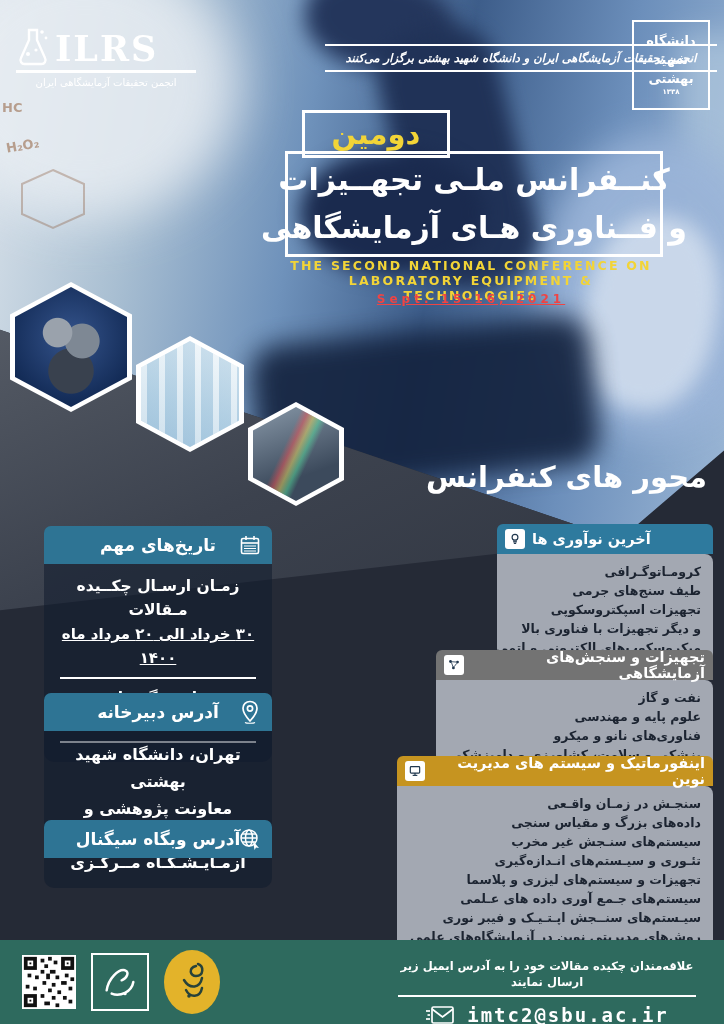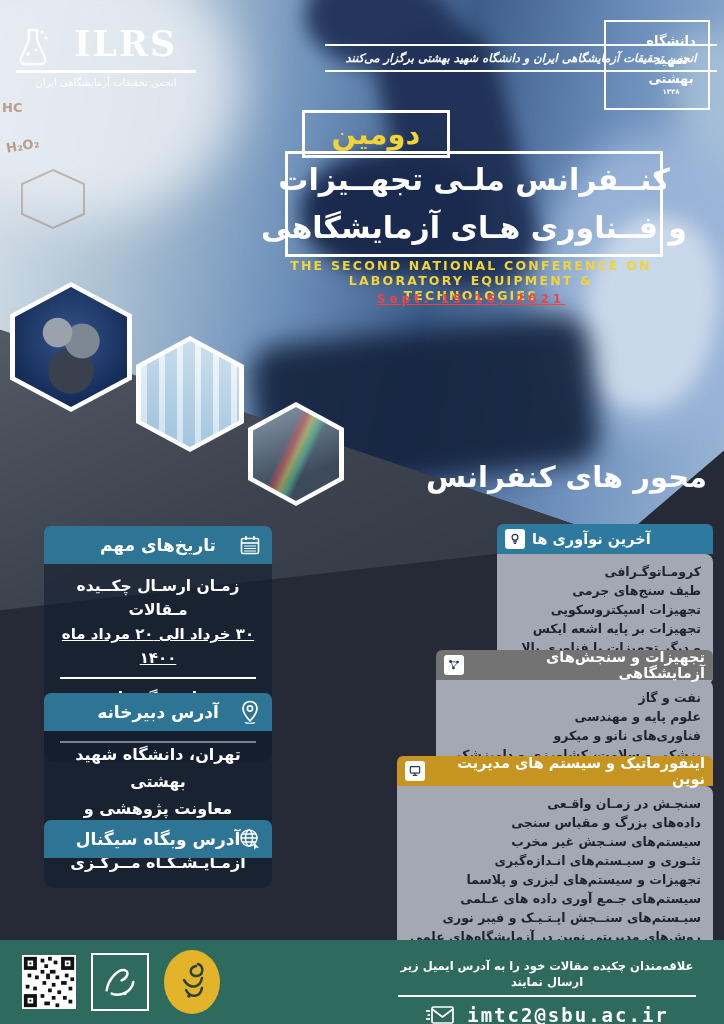--- a/index.html
+++ b/index.html
@@ -22,29 +22,29 @@
   .b8{left:678px;top:35px;width:90px;height:230px;background:#b9cfe2;filter:blur(15px);opacity:.6;}
   .doodle{position:absolute;color:rgba(146,94,60,.55);font-weight:700;font-size:13px;}
   .doodle-hex{position:absolute;opacity:.35;}
   
   .dark-bottom{position:absolute;inset:0;background:#252a36;
     clip-path:polygon(0 32.2%,85.6% 52.7%,100% 44%,100% 100%,0 100%);}
   .wedge{position:absolute;inset:0;background:linear-gradient(155deg,#6d737c 2%,#3c424e 45%,#2c313c 75%);
     clip-path:polygon(0 32.2%,85.6% 52.7%,0 59.6%);}
   
   .ilrs{position:absolute;left:16px;top:26px;width:180px;color:#fff;}
-  .ilrs-row{display:flex;align-items:flex-start;gap:24px;}
+  .ilrs-row{display:flex;align-items:flex-end;gap:5px;}
   .ilrs-acronym{font-family:"DejaVu Serif",serif;font-size:35px;font-weight:700;letter-spacing:2px;line-height:1;}
   .ilrs-rule{height:3px;background:#fff;margin:4px 0 4px 0;}
   .ilrs-sub{font-size:10px;text-align:center;}
   .banner{position:absolute;left:325px;top:44px;width:392px;text-align:center;color:#fff;font-style:italic;}
   .banner-line{height:2px;background:#fff;}
   .banner-text{font-size:11.5px;font-weight:700;padding:5px 2px;white-space:nowrap;}
   .sbu{position:absolute;right:14px;top:20px;width:74px;height:86px;border:2.5px solid #fff;
-    display:flex;flex-direction:column;align-items:center;justify-content:center;color:#fff;gap:1px;padding-left:28px;}
+    display:flex;flex-direction:column;align-items:center;justify-content:center;color:#fff;gap:1px;}
   .sbu div{font-size:13px;font-weight:700;line-height:1.35;}
   .sbu .sbu-yr{font-size:7px;letter-spacing:2px;}
   
   .badge{position:absolute;left:302px;top:110px;width:142px;height:42px;border:3px solid #fff;
     display:flex;align-items:center;justify-content:center;z-index:3;
     font-size:29px;font-weight:700;}
   .main-title{position:absolute;left:285px;top:151px;width:372px;height:100px;border:3px solid #fff;
     display:flex;flex-direction:column;align-items:center;justify-content:center;z-index:2;
     color:#fff;font-weight:700;font-size:30px;line-height:48px;white-space:nowrap;}
   .en-sub{position:absolute;left:285px;top:258px;width:372px;text-align:center;
@@ -247,21 +247,20 @@
             <path d="M10 14v3h4v-3"></path>
             <line x1="10" y1="19.5" x2="14" y2="19.5"></line>
         </svg>
       </span>
       <span class="rtl">آخرین نوآوری ها</span>
     </div>
     <div class="tbox-body rtl">
       <div>کرومـاتوگـرافی</div>
       <div>طیف سنج‌های جرمی</div>
       <div>تجهیزات اسپکتروسکوپی</div>
-      <div>تجهیزات بر پایه اشعه ایکس</div>
       <div>و دیگر تجهیزات با فناوری بالا</div>
       <div>میکروسکوپ‌های الکترونی و اتمی</div>
     </div>
   </div>
 
   <div class="tbox t2">
     <div class="tbox-head" style="background: #737373;">
       <span class="icon-tile">
         <svg width="14" height="14" viewBox="0 0 24 24" fill="currentColor">
           <circle cx="6" cy="6" r="2.4"></circle>

